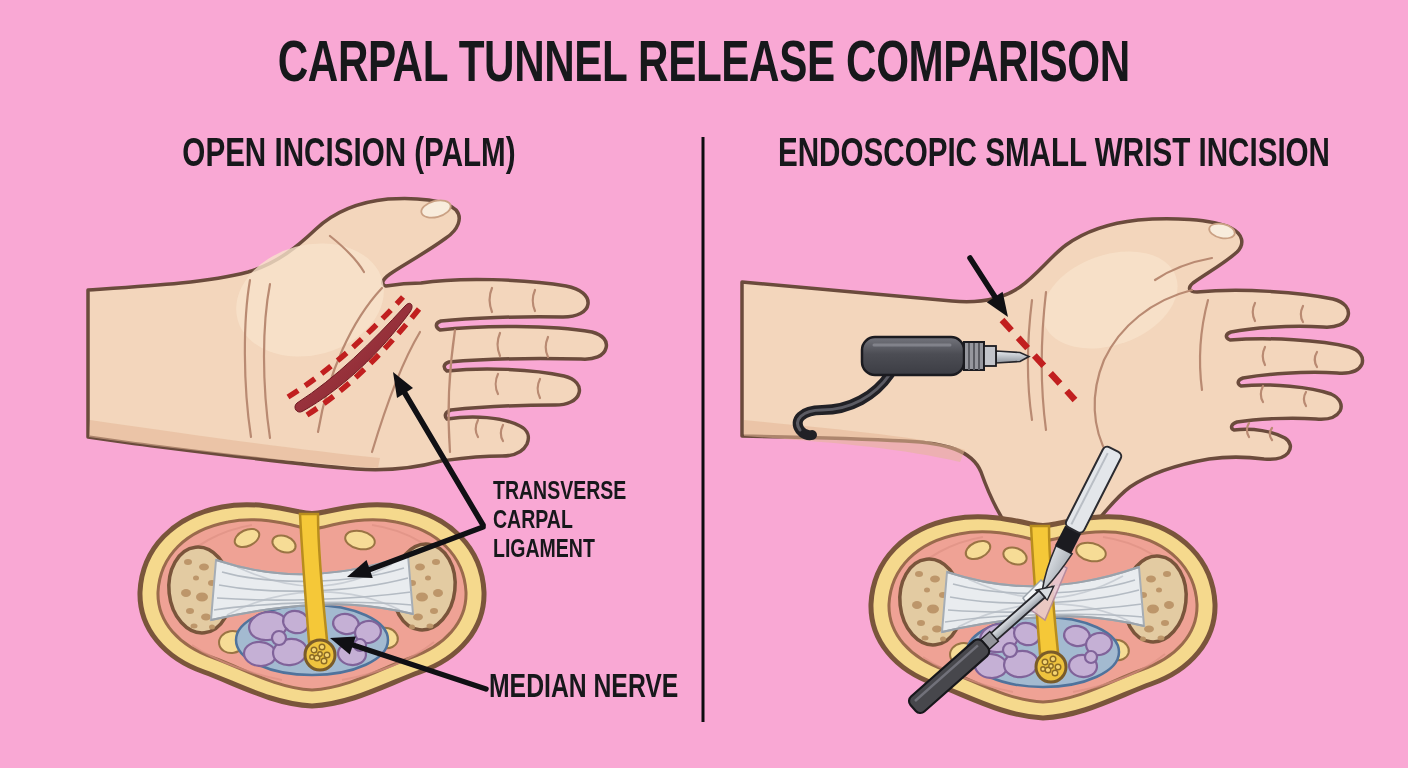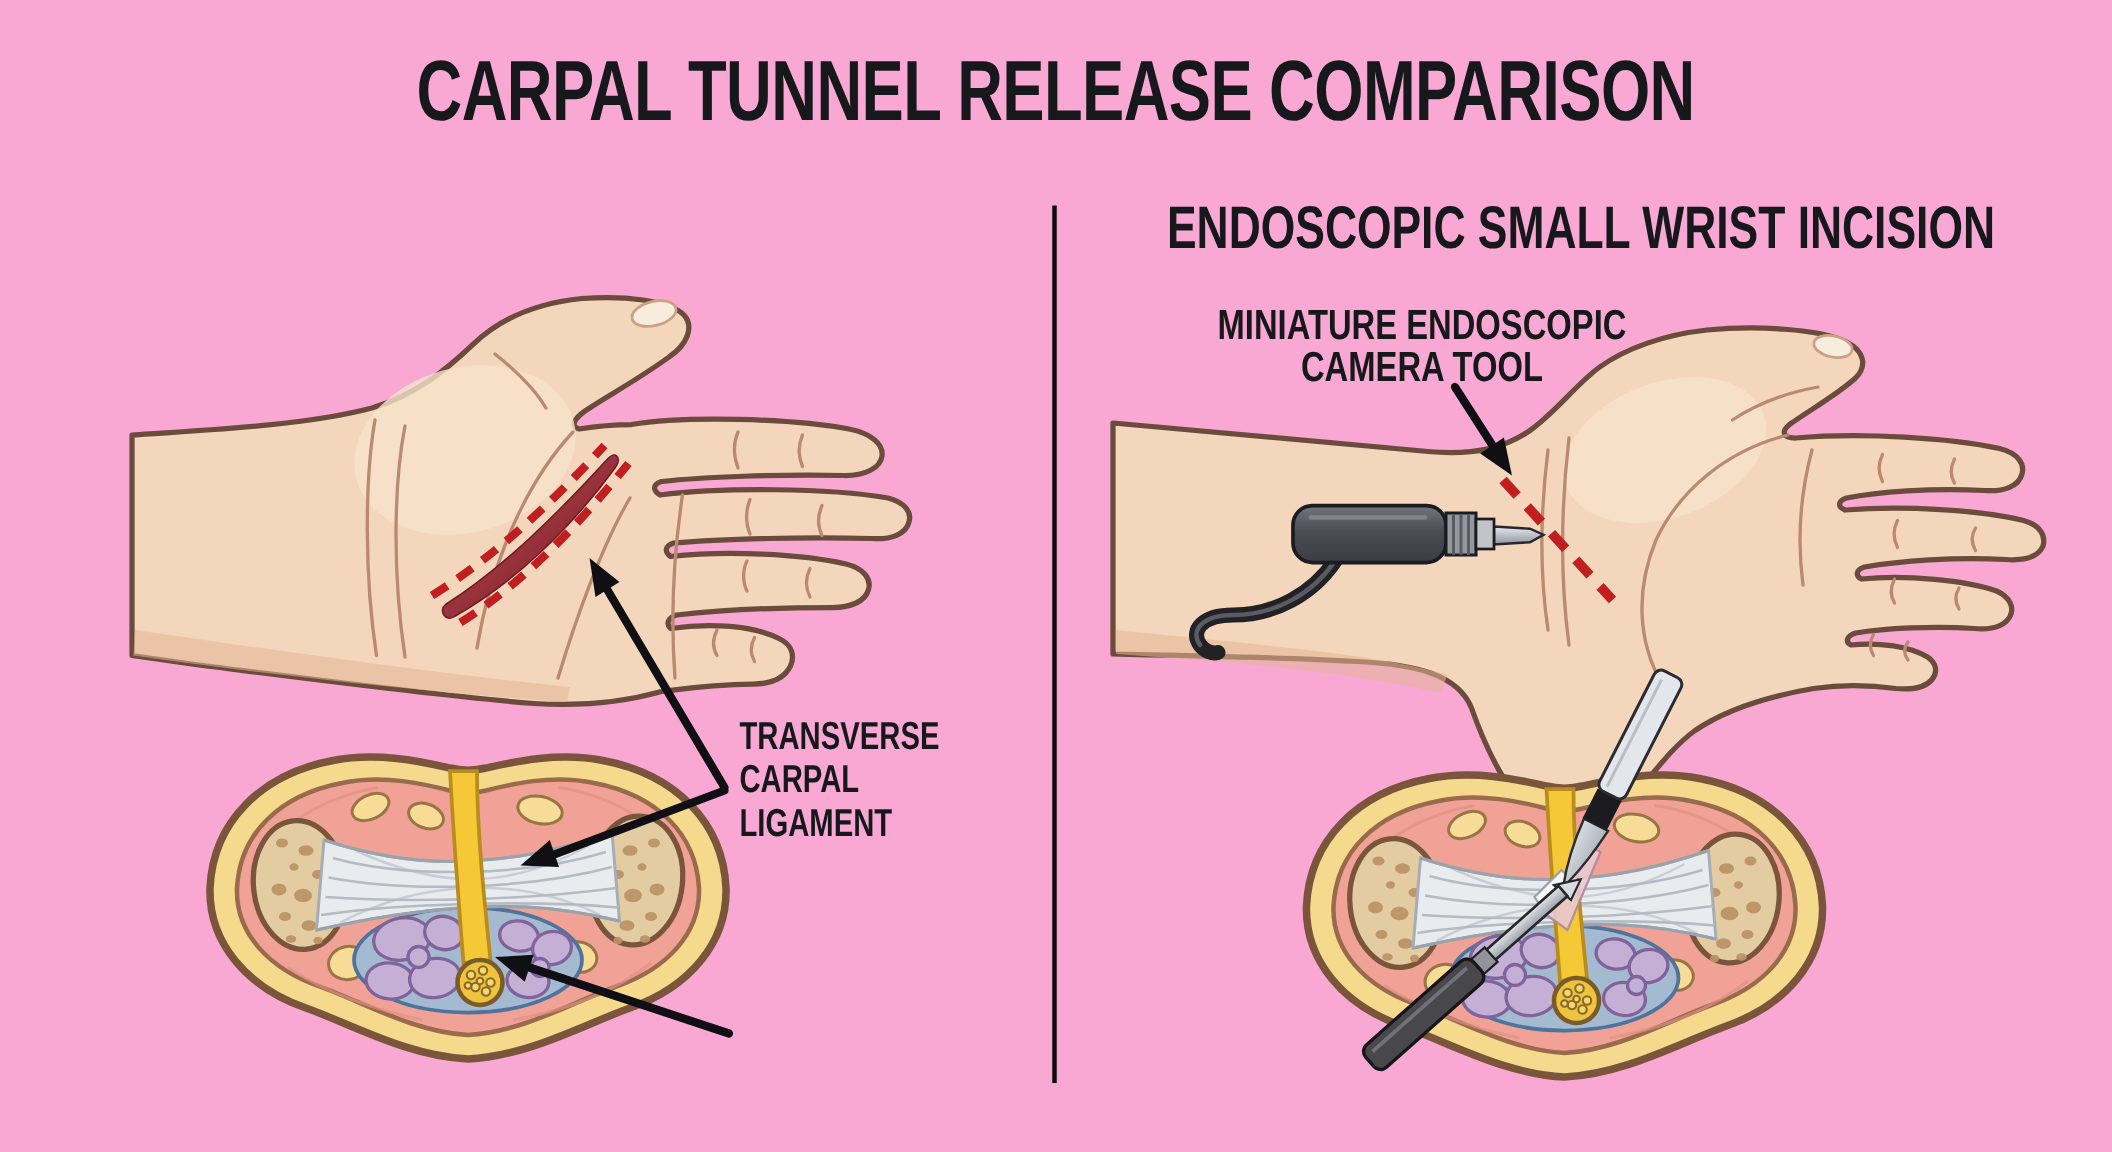--- a/index.html
+++ b/index.html
@@ -233,30 +233,32 @@
     <rect x="-6.5" y="64" width="13" height="12" fill="#93949b" stroke="#202024" stroke-width="1.5"></rect>
     <rect x="-10" y="76" width="20" height="96" rx="6" fill="#47474c" stroke="#17171b" stroke-width="2.2"></rect>
     <line x1="-4" y1="82" x2="-4" y2="166" stroke="#71717a" stroke-width="2.5"></line>
   </g>
 </svg>
 
 <div class="t title-wrap">
   <span class="sq">CARPAL TUNNEL RELEASE COMPARISON</span>
 </div>
 
+<div class="t head-left">
+  <span class="sq">OPEN INCISION (PALM)</span>
+</div>
 
 <div class="t head-right">
   <span class="sq">ENDOSCOPIC SMALL WRIST INCISION</span>
 </div>
 
-<div class="t tool-label">
-  <span class="sq">MINIATURE ENDOSCOPIC</span>
-  <span class="sq">CAMERA TOOL</span>
-</div>
 
 <div class="t lig-label">
   <span class="sqL">TRANSVERSE</span>
   <span class="sqL">CARPAL</span>
   <span class="sqL">LIGAMENT</span>
 </div>
 
+<div class="t nerve-label">
+  <span class="sqL">MEDIAN NERVE</span>
+</div>
 
 </div>
 
 </body></html>

